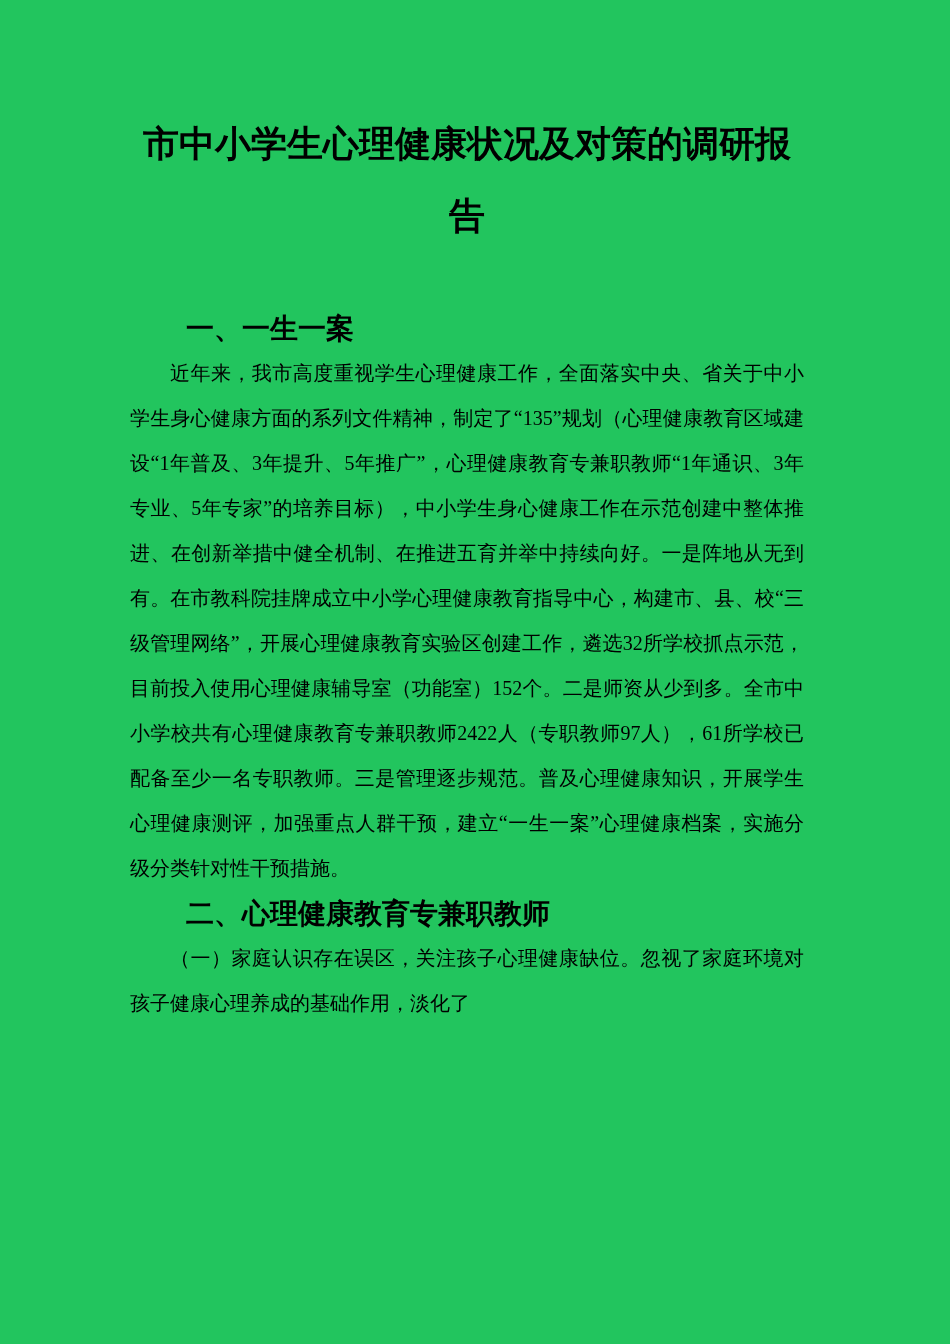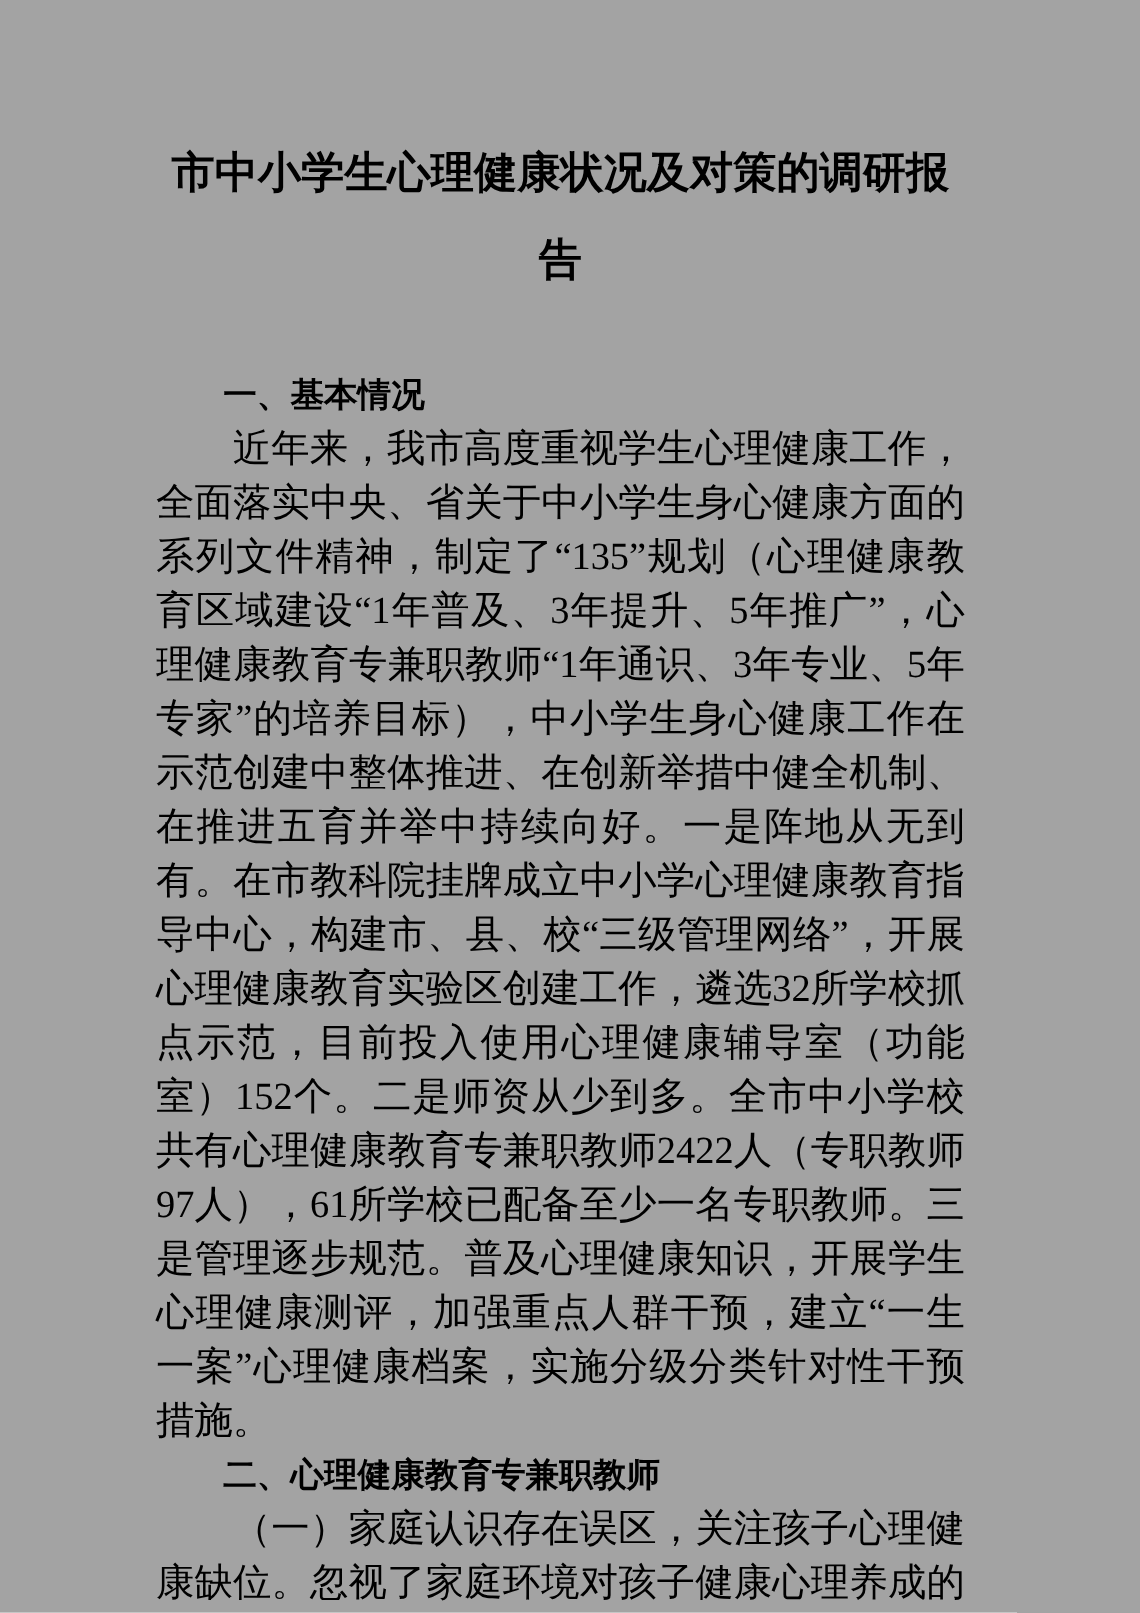--- a/index.html
+++ b/index.html
@@ -4,21 +4,21 @@
 <style>
   html, body {
     margin: 0;
     padding: 0;
     background: #ffffff;
   }
   .page {
     position: relative;
     width: 950px;
     height: 1344px;
-    background: #a3a3a3;
+    background: #22c55e;
     overflow: hidden;
     color: #000000;
   }
   .content {
     box-sizing: content-box;
     width: 674px;
     margin-left: 130px;
     padding-top: 108px;
   }
   .doc-title {
@@ -35,37 +35,37 @@
     font-weight: bold;
     font-size: 28px;
     line-height: 45px;
     text-indent: 2em;
     margin: 0;
     color: #000000;
   }
   .para {
     font-family: "Liberation Serif", "DejaVu Serif", serif;
     font-weight: normal;
-    font-size: 32px;
+    font-size: 20px;
     line-height: 45px;
     text-indent: 2em;
     text-align: justify;
     text-justify: inter-character;
     margin: 0;
     color: #000000;
   }
 </style>
 </head>
 <body>
 
 <div class="page">
   <div class="content">
     <h1 class="doc-title">市中小学生心理健康状况及对策的调研报告</h1>
 
-    <h2 class="sec-heading">一、基本情况</h2>
+    <h2 class="sec-heading">一、一生一案</h2>
 
     <p class="para">近年来，我市高度重视学生心理健康工作，全面落实中央、省关于中小学生身心健康方面的系列文件精神，制定了“135”规划（心理健康教育区域建设“1年普及、3年提升、5年推广”，心理健康教育专兼职教师“1年通识、3年专业、5年专家”的培养目标），中小学生身心健康工作在示范创建中整体推进、在创新举措中健全机制、在推进五育并举中持续向好。一是阵地从无到有。在市教科院挂牌成立中小学心理健康教育指导中心，构建市、县、校“三级管理网络”，开展心理健康教育实验区创建工作，遴选32所学校抓点示范，目前投入使用心理健康辅导室（功能室）152个。二是师资从少到多。全市中小学校共有心理健康教育专兼职教师2422人（专职教师97人），61所学校已配备至少一名专职教师。三是管理逐步规范。普及心理健康知识，开展学生心理健康测评，加强重点人群干预，建立“一生一案”心理健康档案，实施分级分类针对性干预措施。</p>
 
     <h2 class="sec-heading">二、心理健康教育专兼职教师</h2>
 
     <p class="para">（一）家庭认识存在误区，关注孩子心理健康缺位。忽视了家庭环境对孩子健康心理养成的基础作用，淡化了</p>
   </div>
 </div>
 
 </body></html>

